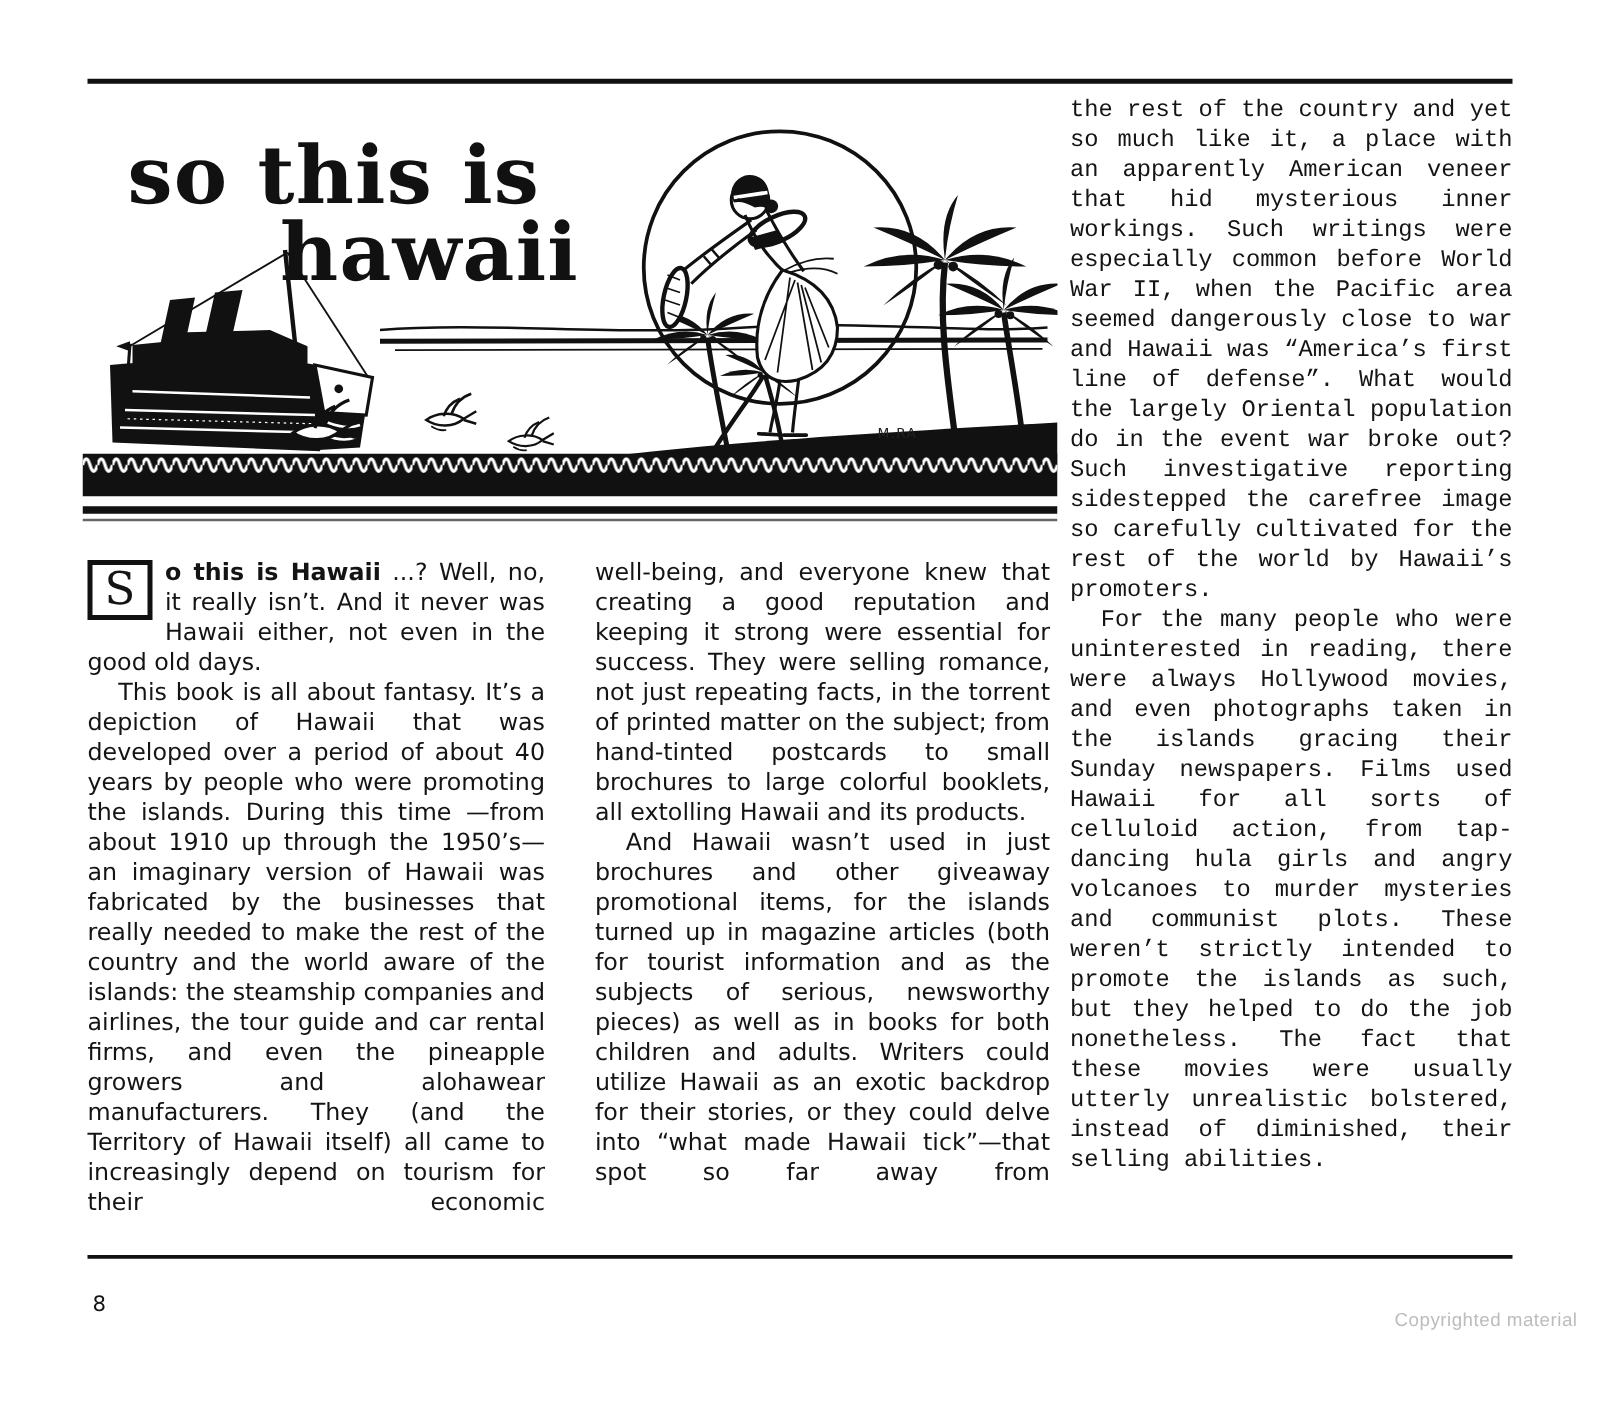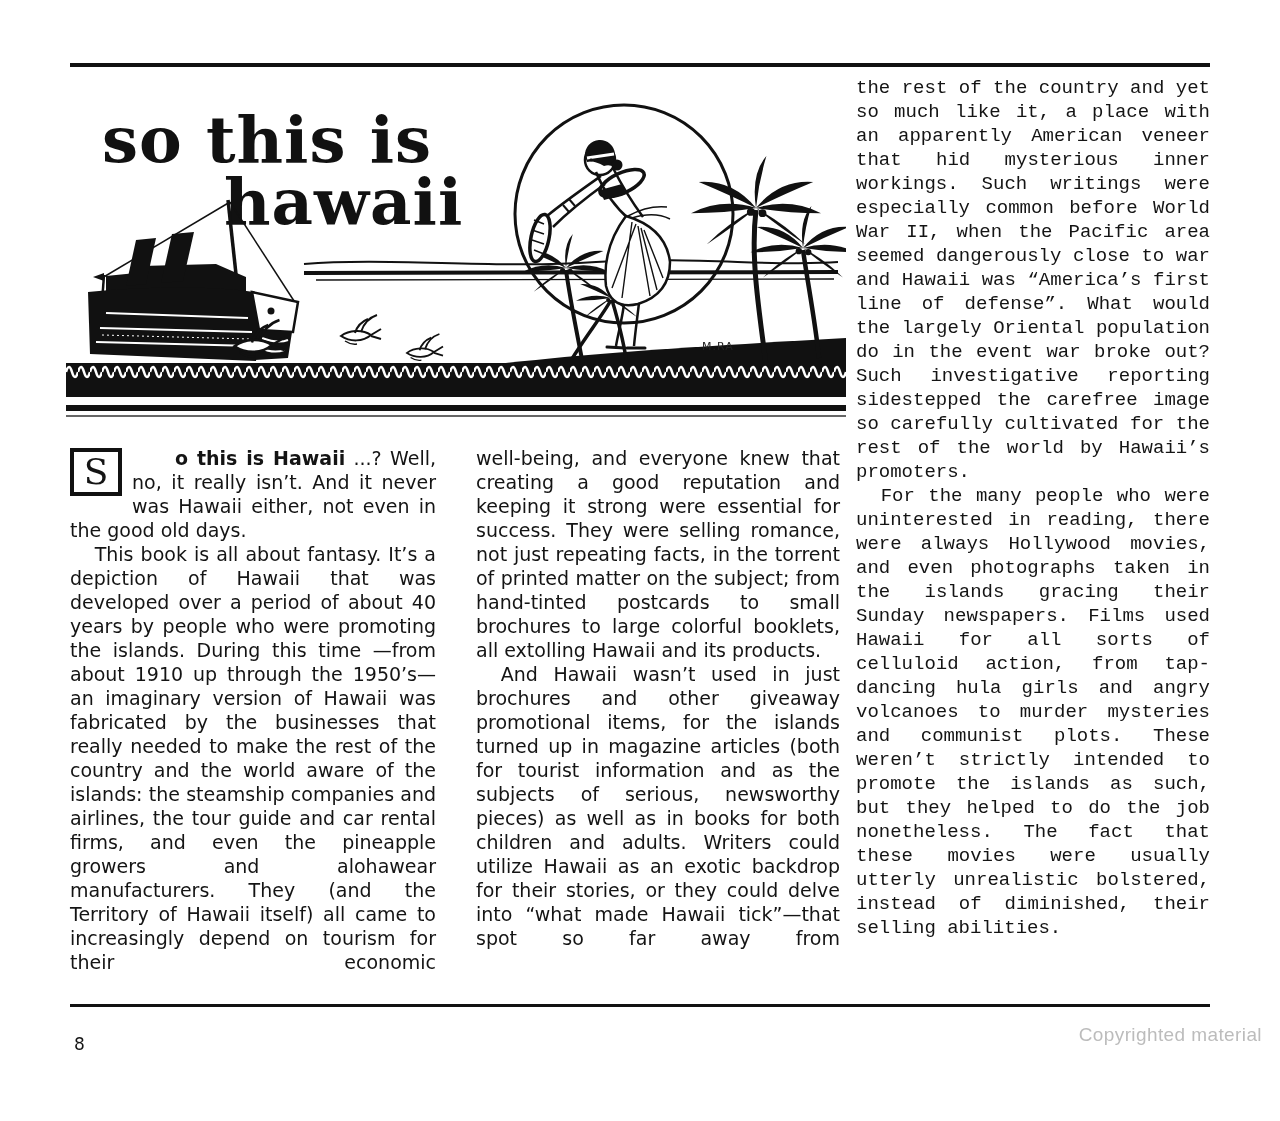--- a/index.html
+++ b/index.html
@@ -31,26 +31,26 @@
     float:left;
     box-sizing:border-box;
     width:52px;height:48px;
     border:4px solid #111;
     margin:2px 10px 0 0;
     display:flex;align-items:center;justify-content:center;
     font-family:"DejaVu Serif",serif;
     font-size:36px;line-height:1;
     text-indent:0;
   }
-  .boldlead{font-weight:bold;margin-left:43px;}
+  .boldlead{font-weight:bold;}
   .pagenum{position:absolute;left:74px;top:1034px;font-size:17px;}
   .watermark{
-    position:absolute;right:18px;top:1024px;
+    position:absolute;right:18px;top:1048px;
     font-family:"Liberation Sans",sans-serif;
-    font-size:19px;color:#bcbcbc;letter-spacing:0.4px;text-align:center;
+    font-size:15px;color:#bcbcbc;letter-spacing:0.4px;text-align:center;
   }
   svg text.deco-title{
     font-family:"DejaVu Serif",serif;
     font-weight:bold;fill:#111;letter-spacing:1px;
   }
   svg text.sig{font-family:"DejaVu Sans",sans-serif;font-size:11px;fill:#222;letter-spacing:1px;}
 </style>
 </head>
 <body>
 

